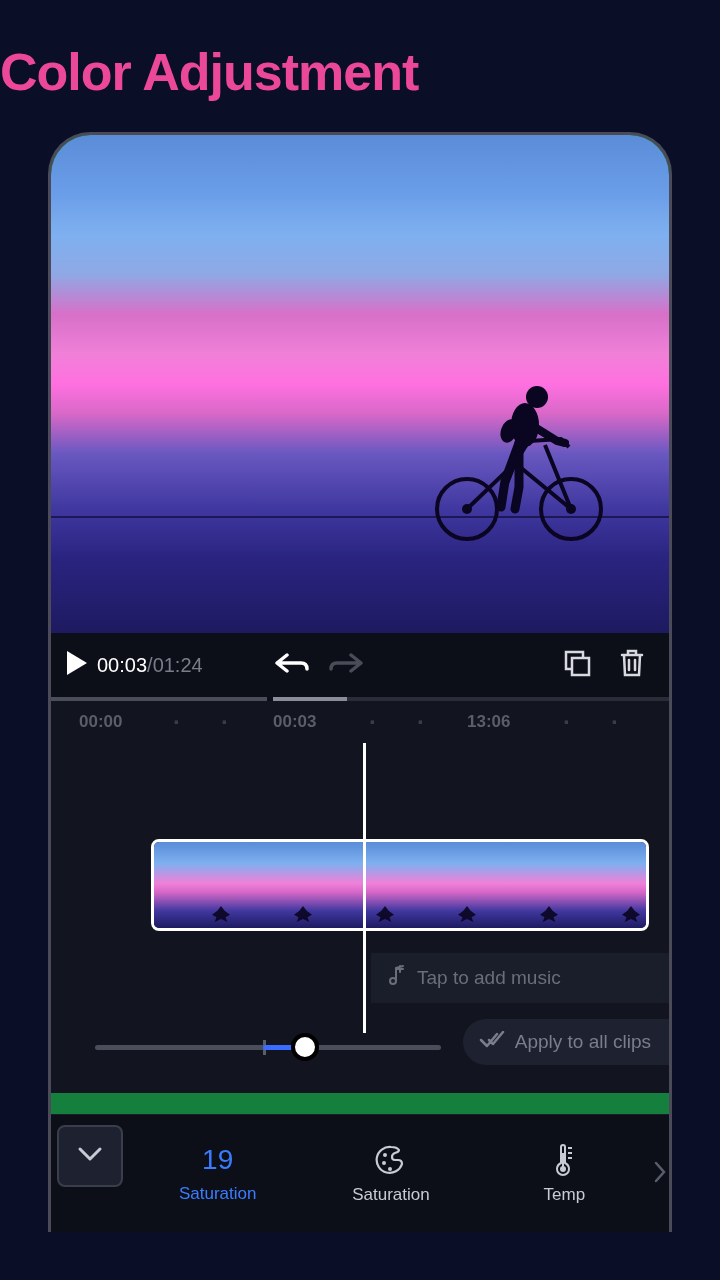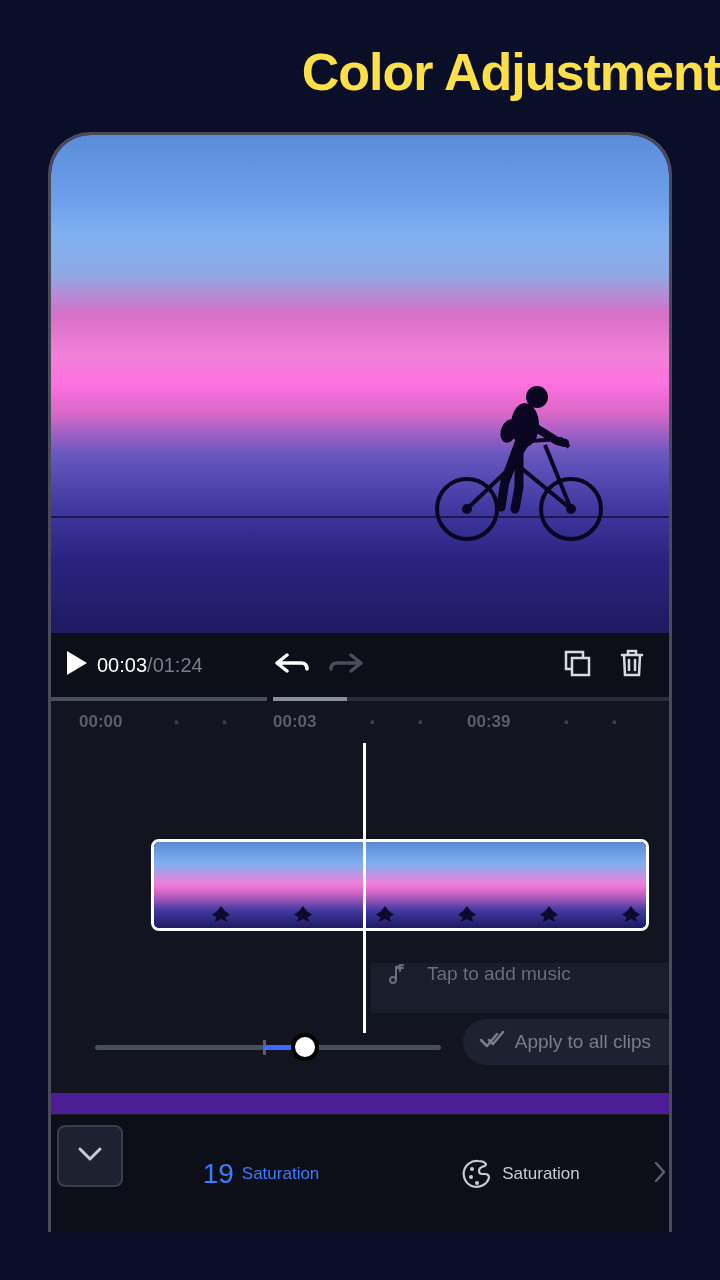--- a/index.html
+++ b/index.html
@@ -5,32 +5,32 @@
 * { margin: 0; padding: 0; box-sizing: border-box; }
 body {
   width: 720px;
   height: 1280px;
   background: #0a0e27;
   font-family: -apple-system, BlinkMacSystemFont, "Segoe UI", Arial, sans-serif;
   overflow: hidden;
   position: relative;
 }
 .page-title {
-  color: #fde047;
+  color: #ec4899;
   font-size: 52px;
   font-weight: 900;
-  text-align: right;
+  text-align: left;
   padding: 42px 0 30px;
   letter-spacing: -1px;
 }
 .phone-frame {
   margin: 0 auto;
   width: 624px;
   height: 1100px;
-  background: #4c1d95;
+  background: #15803d;
   border-radius: 42px 42px 0 0;
   border: 3px solid #4a4a58;
   border-bottom: none;
   overflow: hidden;
   position: relative;
 }
 .video-preview {
   width: 100%;
   height: 498px;
   background:
@@ -136,30 +136,31 @@
   position: absolute;
   top: 0;
   left: 312px;
   width: 3px;
   height: 290px;
   background: #fff;
   z-index: 5;
 }
 .music-row {
   position: absolute;
-  top: 220px;
+  top: 210px;
   left: 320px;
   right: 0;
   height: 50px;
   background: #1a1d2a;
   display: flex;
+  align-items: center;
   padding-left: 14px;
   color: #6a6d7a;
   font-size: 19px;
-  gap: 20px;
+  gap: 10px;
 }
 .apply-pill {
   position: absolute;
   top: 276px;
   right: 0;
   height: 46px;
   background: #1e2130;
   border-radius: 23px 0 0 23px;
   display: flex;
   align-items: center;
@@ -230,20 +231,21 @@
   border: 2px solid #3a3d4a;
   border-radius: 8px;
   display: flex;
   align-items: center;
   justify-content: center;
   cursor: pointer;
 }
 .adjust-item {
   flex: 1;
   display: flex;
+  flex-direction: column;
   align-items: center;
   justify-content: center;
   color: #c8cad4;
   font-size: 17px;
   gap: 8px;
   cursor: pointer;
   position: relative;
 }
 .adjust-item.active { color: #3a7cff; }
 .adjust-item .value { font-size: 28px; font-weight: 500; }
@@ -326,21 +328,21 @@
     <div class="seg seg-rest"></div>
   </div>
 
   <div class="ruler">
     <span class="ruler-item" style="left:28px">00:00</span>
     <span class="ruler-item ruler-dot" style="left:122px">·</span>
     <span class="ruler-item ruler-dot" style="left:170px">·</span>
     <span class="ruler-item" style="left:222px">00:03</span>
     <span class="ruler-item ruler-dot" style="left:318px">·</span>
     <span class="ruler-item ruler-dot" style="left:366px">·</span>
-    <span class="ruler-item" style="left:416px">00:39</span>
+    <span class="ruler-item" style="left:416px">13:06</span>
     <span class="ruler-item ruler-dot" style="left:512px">·</span>
     <span class="ruler-item ruler-dot" style="left:560px">·</span>
   </div>
 
   <div class="timeline-area">
     <div class="clip-track">
       <div class="clip-thumb"></div>
       <div class="clip-thumb"></div>
       <div class="clip-thumb"></div>
       <div class="clip-thumb"></div>
@@ -395,20 +397,33 @@
             <path d="M16 3 A13 13 0 1 0 27 20 Q27 16 23 16 L20 16 Q17 16 17 13 Q17 10 20 9 Q24 8 24 6 Q22 3 16 3 Z" stroke="#c8cad4" stroke-width="2.2" fill="none"></path>
             <circle cx="10" cy="11" r="2" fill="#c8cad4"></circle>
             <circle cx="9" cy="19" r="2" fill="#c8cad4"></circle>
             <circle cx="15" cy="25" r="2" fill="#c8cad4"></circle>
           </svg>
       </span>
       <span>Saturation</span>
     </div>
 
 
+    <div class="adjust-item">
+      <span class="icon-slot">
+        <svg width="26" height="34" viewBox="0 0 26 34">
+            <path d="M10 4 Q10 2 12 2 Q14 2 14 4 L14 20 Q18 22 18 26 A6 6 0 1 1 6 26 Q6 22 10 20 Z" stroke="#c8cad4" stroke-width="2" fill="none"></path>
+            <circle cx="12" cy="26" r="3" fill="#c8cad4"></circle>
+            <line x1="12" y1="24" x2="12" y2="10" stroke="#c8cad4" stroke-width="2"></line>
+            <line x1="17" y1="5" x2="21" y2="5" stroke="#c8cad4" stroke-width="2"></line>
+            <line x1="17" y1="10" x2="21" y2="10" stroke="#c8cad4" stroke-width="2"></line>
+            <line x1="17" y1="15" x2="21" y2="15" stroke="#c8cad4" stroke-width="2"></line>
+          </svg>
+      </span>
+      <span>Temp</span>
+    </div>
 
 
     <div class="more-chev">
       <span>
         <svg width="12" height="22" viewBox="0 0 12 22">
             <path d="M2 2 L10 11 L2 20" stroke="#5a5d6a" stroke-width="2.5" fill="none" stroke-linecap="round"></path>
           </svg>
       </span>
     </div>
   </div>

